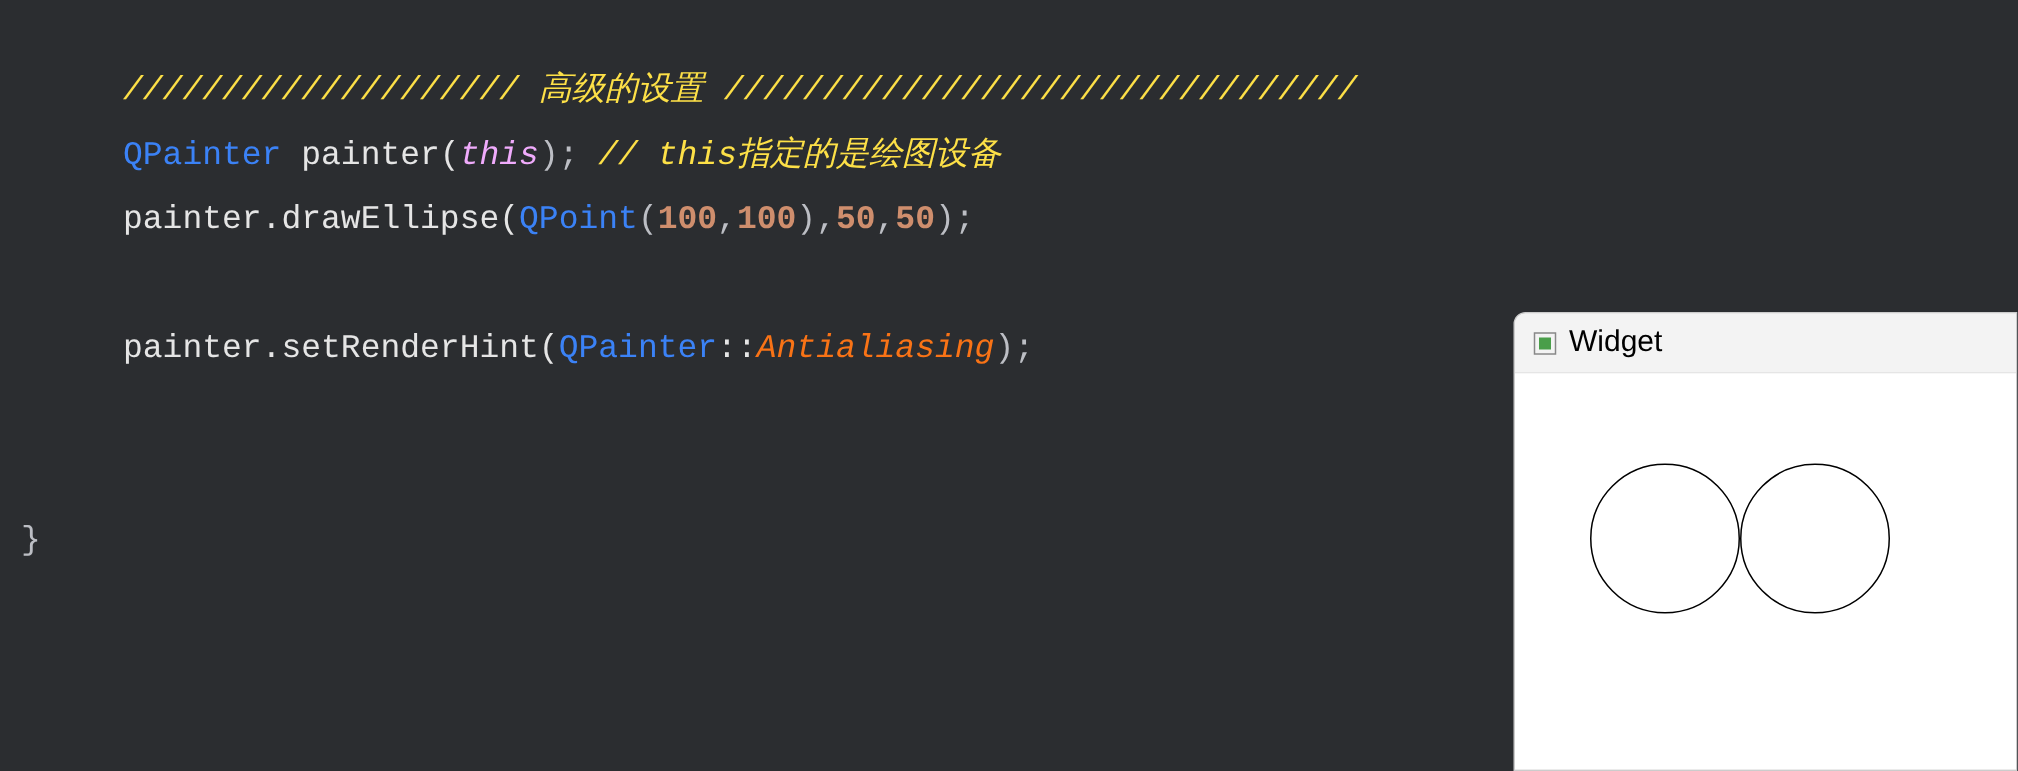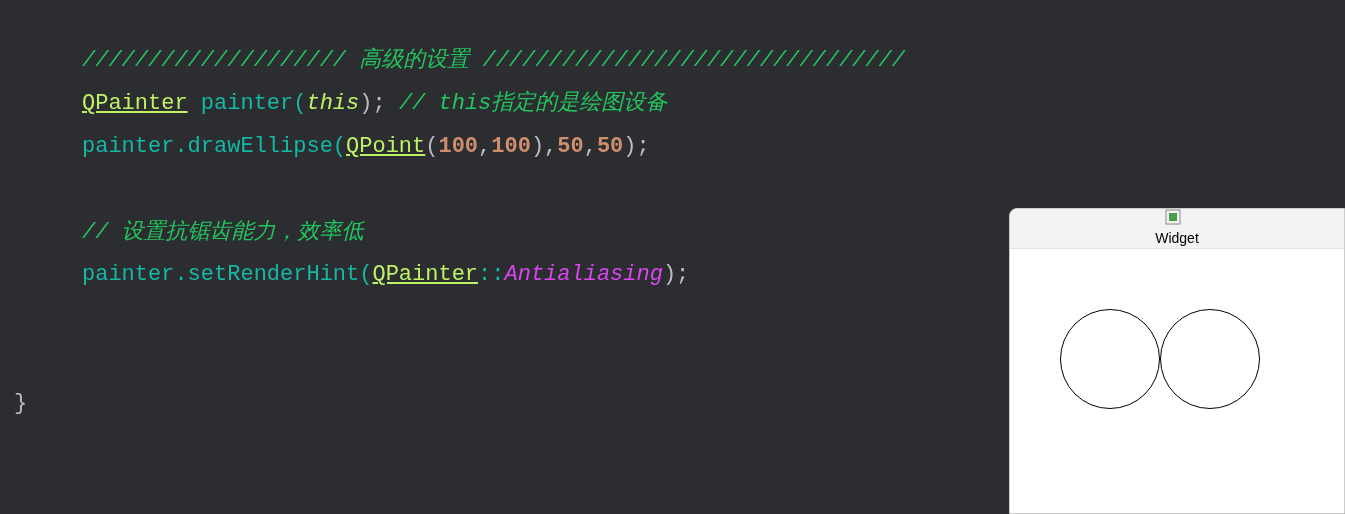--- a/index.html
+++ b/index.html
@@ -18,36 +18,35 @@
       overflow: hidden;
     }
     .code-area {
       padding: 40px 0 0 82px;
       color: #bcbec4;
     }
     .code-line {
       white-space: pre;
     }
     .comment {
-      color: #22c55e;
+      color: #fde047;
       font-style: italic;
     }
     .type {
-      color: #bef264;
-      text-decoration: underline;
+      color: #3b82f6;
     }
     .identifier {
-      color: #14b8a6;
+      color: #e5e5e5;
     }
     .keyword {
-      color: #bef264;
+      color: #f0abfc;
       font-style: italic;
     }
     .enum {
-      color: #d946ef;
+      color: #f97316;
       font-style: italic;
     }
     .number {
       color: #cf8e6d;
       font-weight: bold;
     }
     .paren {
       color: #bcbec4;
     }
     .semicolon {
@@ -74,23 +73,22 @@
       overflow: hidden;
     }
     .widget-titlebar {
       height: 40px;
       background: #f3f3f3;
       border-bottom: 1px solid #e5e5e5;
       display: flex;
       align-items: center;
       padding: 0 12px;
       font-family: 'Segoe UI', sans-serif;
-      font-size: 14px;
+      font-size: 20px;
       color: #000000;
-      flex-direction: column;
     }
     .widget-icon {
       width: 16px;
       height: 16px;
       margin-right: 8px;
       display: inline-flex;
       align-items: center;
       justify-content: center;
     }
     .widget-content {
@@ -116,21 +114,20 @@
     }
   </style>
 </head>
 <body>
 
 <div class="code-area">
   <div class="code-line"><span class="comment">//////////////////// 高级的设置 ////////////////////////////////</span></div>
   <div class="code-line"><span class="type">QPainter</span><span class="identifier"> painter(</span><span class="keyword">this</span><span class="paren">); </span><span class="comment">// this指定的是绘图设备</span></div>
   <div class="code-line"><span class="identifier">painter.drawEllipse(</span><span class="type">QPoint</span><span class="paren">(</span><span class="number">100</span><span class="paren">,</span><span class="number">100</span><span class="paren">),</span><span class="number">50</span><span class="paren">,</span><span class="number">50</span><span class="semicolon">);</span></div>
   <div class="code-line">&nbsp;</div>
-  <div class="code-line"><span class="comment">// 设置抗锯齿能力，效率低</span></div>
   <div class="code-line"><span class="identifier">painter.setRenderHint(</span><span class="type">QPainter</span><span class="identifier">::</span><span class="enum">Antialiasing</span><span class="semicolon">);</span></div>
   <div class="code-line">&nbsp;</div>
   <div class="code-line">&nbsp;</div>
   <div class="code-line end-brace"><span class="brace">}</span></div>
 </div>
 
 <div class="widget-window">
   <div class="widget-titlebar">
     <span class="widget-icon">
       <svg width="16" height="16" viewBox="0 0 16 16">

